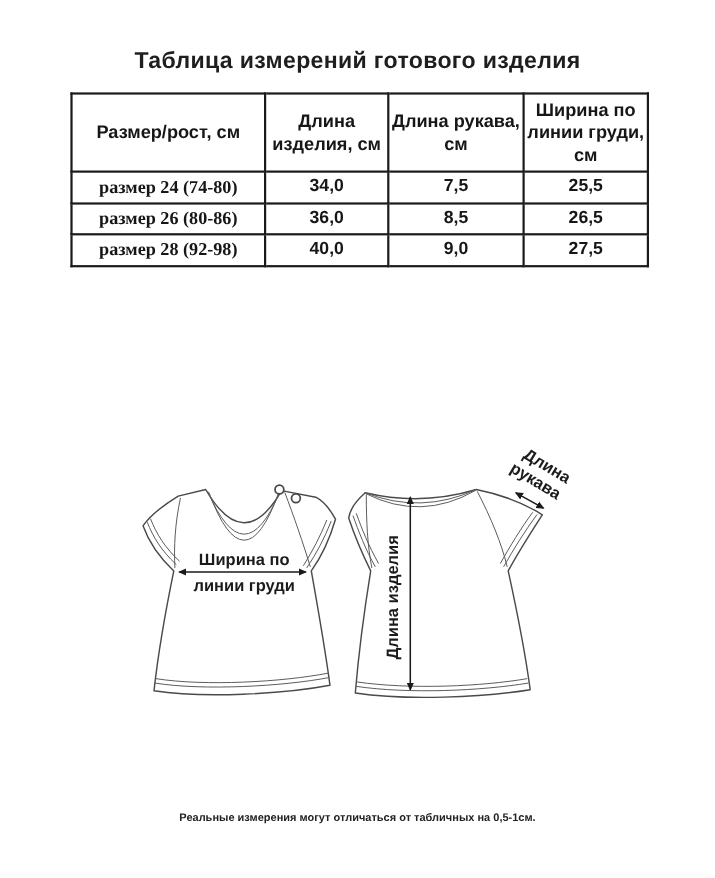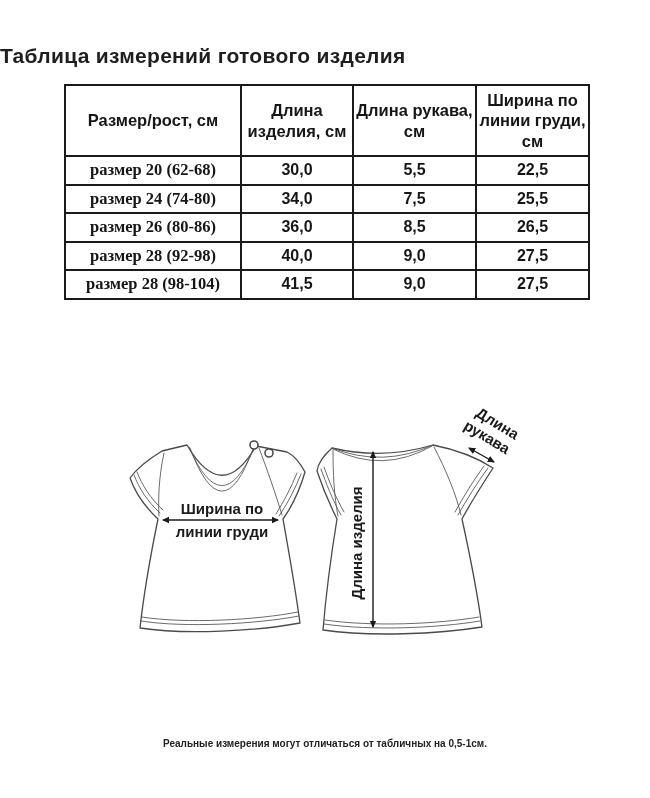--- a/index.html
+++ b/index.html
@@ -2,21 +2,21 @@
 <html><head>
 <meta charset="utf-8">
 <style>
   html,body { margin:0; padding:0; background:#ffffff; }
   .page {
     position:relative; width:650px; height:798px; background:#ffffff;
     font-family:"Liberation Sans", sans-serif; color:#1c1c1c; overflow:hidden;
   }
   .title {
     position:absolute; top:44px; left:0; width:100%;
-    font-size:21px; font-weight:bold; color:#1e1e1e;
+    text-align:center; font-size:21px; font-weight:bold; color:#1e1e1e;
     letter-spacing:0.3px;
   }
   table.size-table {
     position:absolute; left:64px; top:84px; width:524px;
     border-collapse:collapse; table-layout:fixed; background:#ffffff;
   }
   .size-table th, .size-table td {
     border:2px solid #1a1a1a; text-align:center; vertical-align:middle;
     padding:0 2px; overflow:hidden; white-space:nowrap;
   }
@@ -55,46 +55,34 @@
     <thead>
       <tr>
         <th>Размер/рост, см</th>
         <th>Длина изделия, см</th>
         <th>Длина рукава, см</th>
         <th>Ширина по линии груди, см</th>
       </tr>
     </thead>
     <tbody>
       <tr>
-        <td class="rowlabel">размер 20 (62-68)</td>
-        <td>30,0</td>
-        <td>5,5</td>
-        <td>22,5</td>
-      </tr>
-      <tr>
         <td class="rowlabel">размер 24 (74-80)</td>
         <td>34,0</td>
         <td>7,5</td>
         <td>25,5</td>
       </tr>
       <tr>
         <td class="rowlabel">размер 26 (80-86)</td>
         <td>36,0</td>
         <td>8,5</td>
         <td>26,5</td>
       </tr>
       <tr>
         <td class="rowlabel">размер 28 (92-98)</td>
         <td>40,0</td>
-        <td>9,0</td>
-        <td>27,5</td>
-      </tr>
-      <tr>
-        <td class="rowlabel">размер 28 (98-104)</td>
-        <td>41,5</td>
         <td>9,0</td>
         <td>27,5</td>
       </tr>
     </tbody>
   </table>
 
   <svg class="sketch" viewBox="0 393 650 340" xmlns="http://www.w3.org/2000/svg">
     <defs>
       <marker id="ah" viewBox="0 0 10 10" refX="8.5" refY="5" markerWidth="7.5" markerHeight="7.5" orient="auto-start-reverse" markerUnits="userSpaceOnUse">
         <path d="M0,0.6 L10,5 L0,9.4 z" fill="#1b1b1b"></path>

